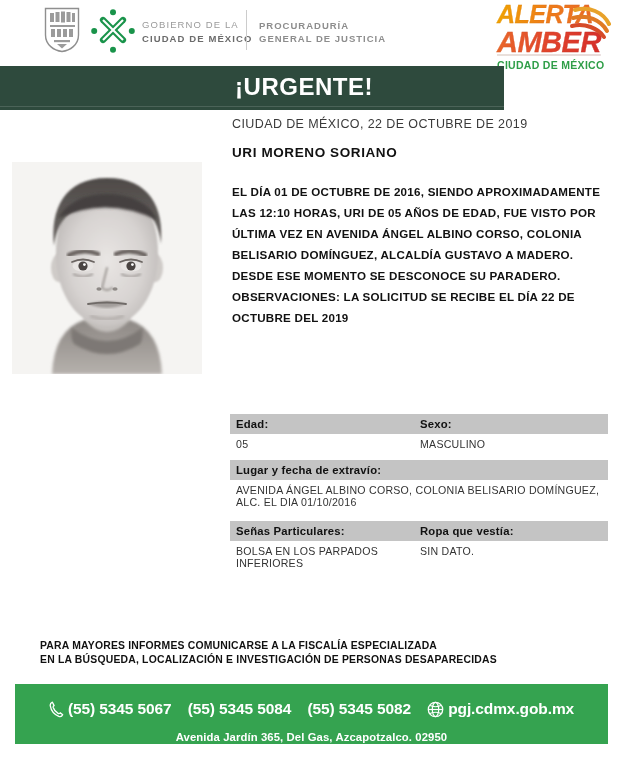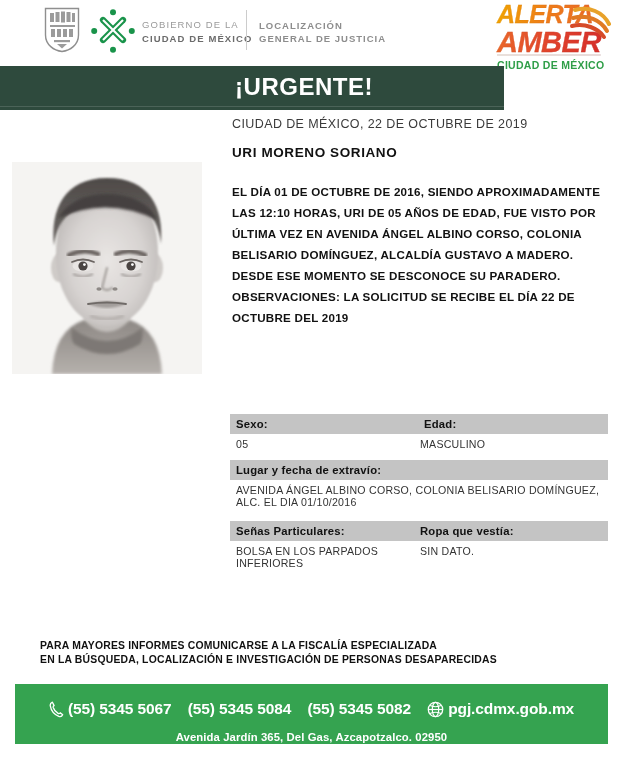--- a/index.html
+++ b/index.html
@@ -313,21 +313,21 @@
   </svg>
 
   <div class="hdr-gob-text">
     <span class="hdr-gob-line1">GOBIERNO DE LA</span>
     <span class="hdr-gob-line2">CIUDAD DE MÉXICO</span>
   </div>
 
   <div class="hdr-divider"></div>
 
   <div class="hdr-proc-text">
-    <span class="hdr-proc-line">LOCALIZACIÓN</span>
+    <span class="hdr-proc-line">PROCURADURÍA</span>
     <span class="hdr-proc-line">GENERAL DE JUSTICIA</span>
   </div>
 
   <div class="hdr-amber">
     <svg class="amber-swoosh" viewBox="0 0 42 40">
       <path d="M6 6 C20 2 34 8 40 20" stroke="#e8a22a" stroke-width="4" fill="none" stroke-linecap="round"></path>
       <path d="M4 14 C18 10 32 16 38 27" stroke="#e07a24" stroke-width="4" fill="none" stroke-linecap="round"></path>
       <path d="M3 22 C16 19 29 24 35 33" stroke="#d64a28" stroke-width="4" fill="none" stroke-linecap="round"></path>
     </svg>
     <span class="amber-alerta">ALERTA</span>
@@ -409,22 +409,22 @@
     <path d="M76 142 Q95 136 114 142 Q95 150 76 142 Z" fill="#a39e9b" filter="url(#soft2)"></path>
     <path d="M76 142 Q95 139 114 142" stroke="#6f6a67" stroke-width="1.8" fill="none" stroke-linecap="round"></path>
 
     <path d="M78 154 Q95 160 112 154" stroke="#b3aeab" stroke-width="3" fill="none" filter="url(#soft)"></path>
   </svg>
 </div>
 
 <div class="data-table">
 
   <div class="row-head">
+    <div class="cell col-a">Edad:</div>
     <div class="cell col-b">Sexo:</div>
-    <div class="cell col-a">Edad:</div>
   </div>
   <div class="row-body">
     <div class="cell col-a">05</div>
     <div class="cell col-b">MASCULINO</div>
   </div>
 
   <div class="gap-4"></div>
 
   <div class="row-head">
     <div class="cell col-full">Lugar y fecha de extravío:</div>

